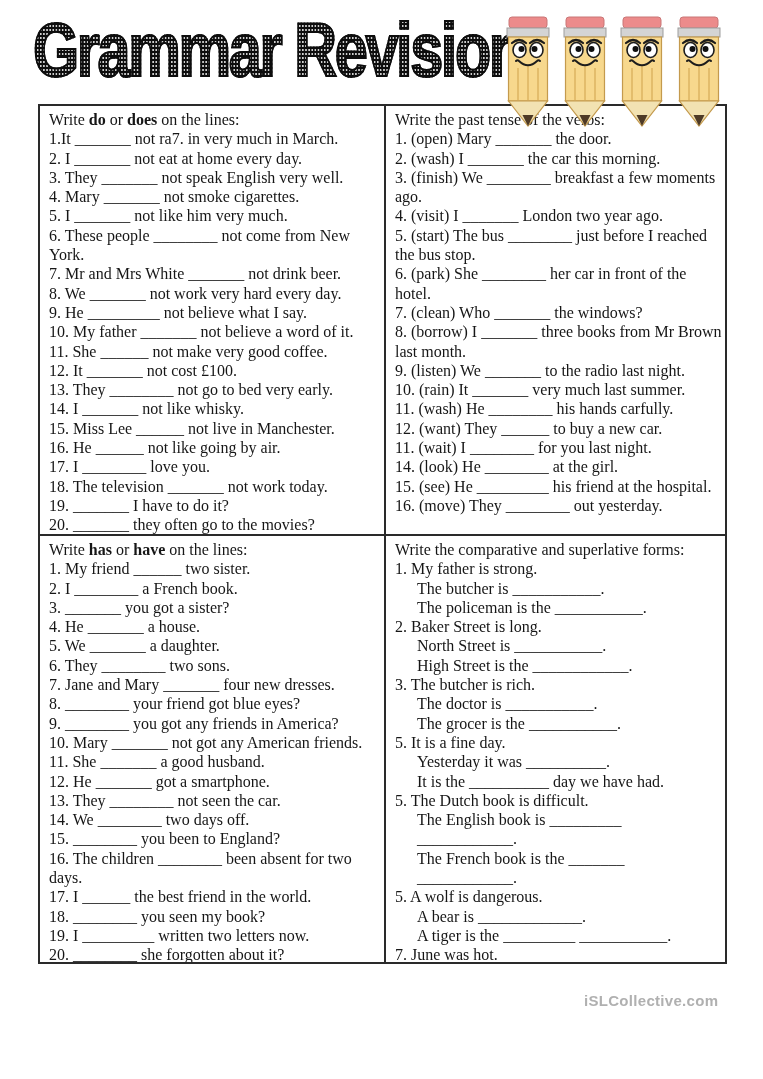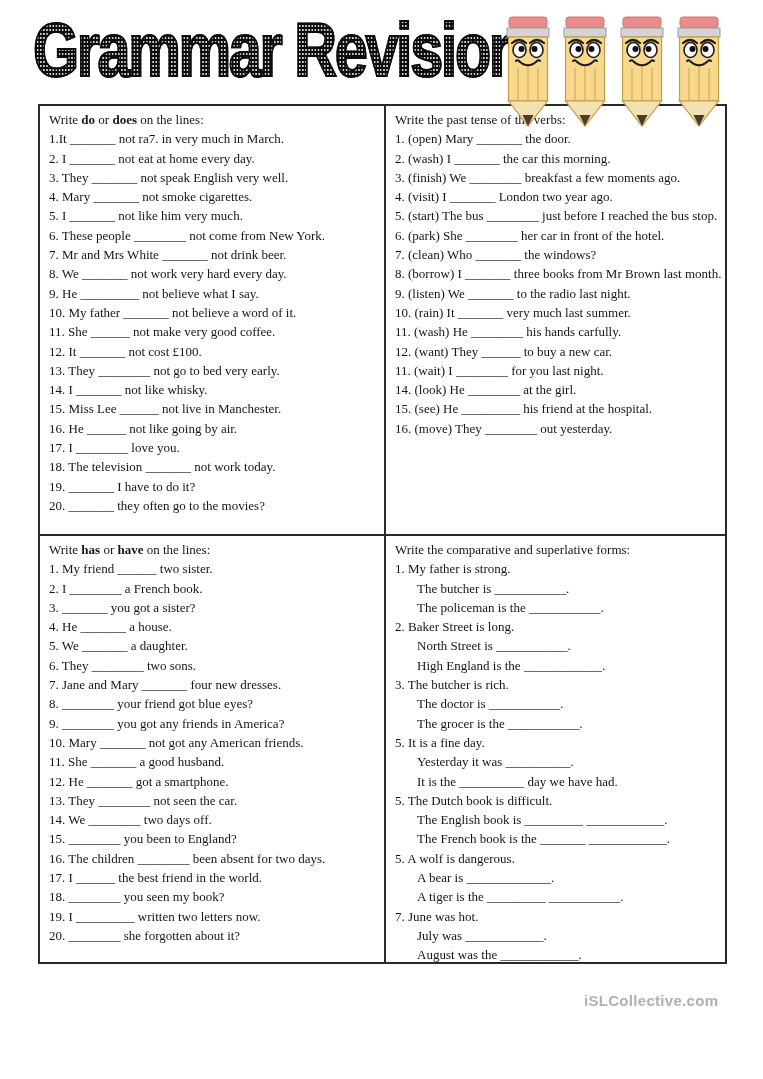--- a/index.html
+++ b/index.html
@@ -44,21 +44,21 @@
 
   
   .sheet {
     position:absolute; left:38px; top:104px; width:689px; height:860px;
     box-sizing:border-box; border:2px solid var(--border,#2a2a2a);
     display:grid; grid-template-columns:346px 1fr; grid-template-rows:430px 1fr;
     background:#fff;
   }
   .cell {
     box-sizing:border-box; padding:4px 0 0 9px; overflow:hidden;
-    font-size:13px; line-height:19.3px; color:var(--text,#161616);
+    font-size:16px; line-height:19.3px; color:var(--text,#161616);
   }
   .cell.b-right  { border-right:2px solid var(--border,#2a2a2a); }
   .cell.b-bottom { border-bottom:2px solid var(--border,#2a2a2a); }
   .cell-header { white-space:nowrap; }
   .item { }
   .item.sub { padding-left:22px; }
 
   
   .watermark {
     position:absolute; left:584px; top:992px;
@@ -234,21 +234,21 @@
         </div>
     </section>
     <section class="cell">
       <div class="cell-header"><span>Write the comparative and superlative forms:</span></div>
       <div class="items">
           <div class="item">1. My father is strong.</div>
           <div class="item sub">The butcher is ___________.</div>
           <div class="item sub">The policeman is the ___________.</div>
           <div class="item">2. Baker Street is long.</div>
           <div class="item sub">North Street is ___________.</div>
-          <div class="item sub">High England is the ____________.</div>
+          <div class="item sub">High Street is the ____________.</div>
           <div class="item">3. The butcher is rich.</div>
           <div class="item sub">The doctor is ___________.</div>
           <div class="item sub">The grocer is the ___________.</div>
           <div class="item">5. It is a fine day.</div>
           <div class="item sub">Yesterday it was __________.</div>
           <div class="item sub">It is the __________ day we have had.</div>
           <div class="item">5. The Dutch book is difficult.</div>
           <div class="item sub">The English book is _________ ____________.</div>
           <div class="item sub">The French book is the _______ ____________.</div>
           <div class="item">5. A wolf is dangerous.</div>

